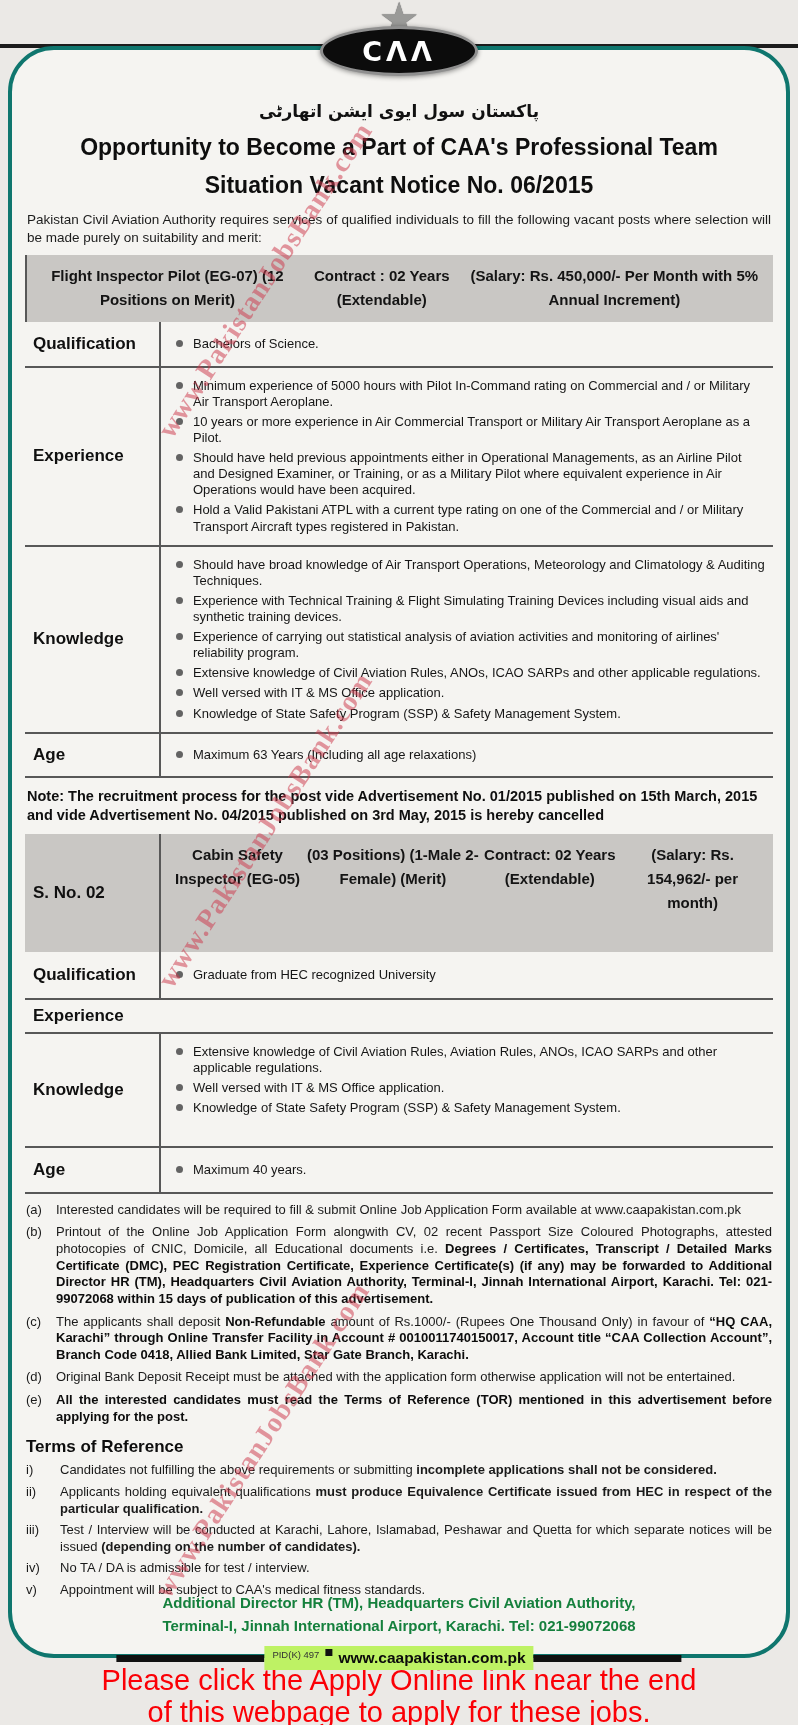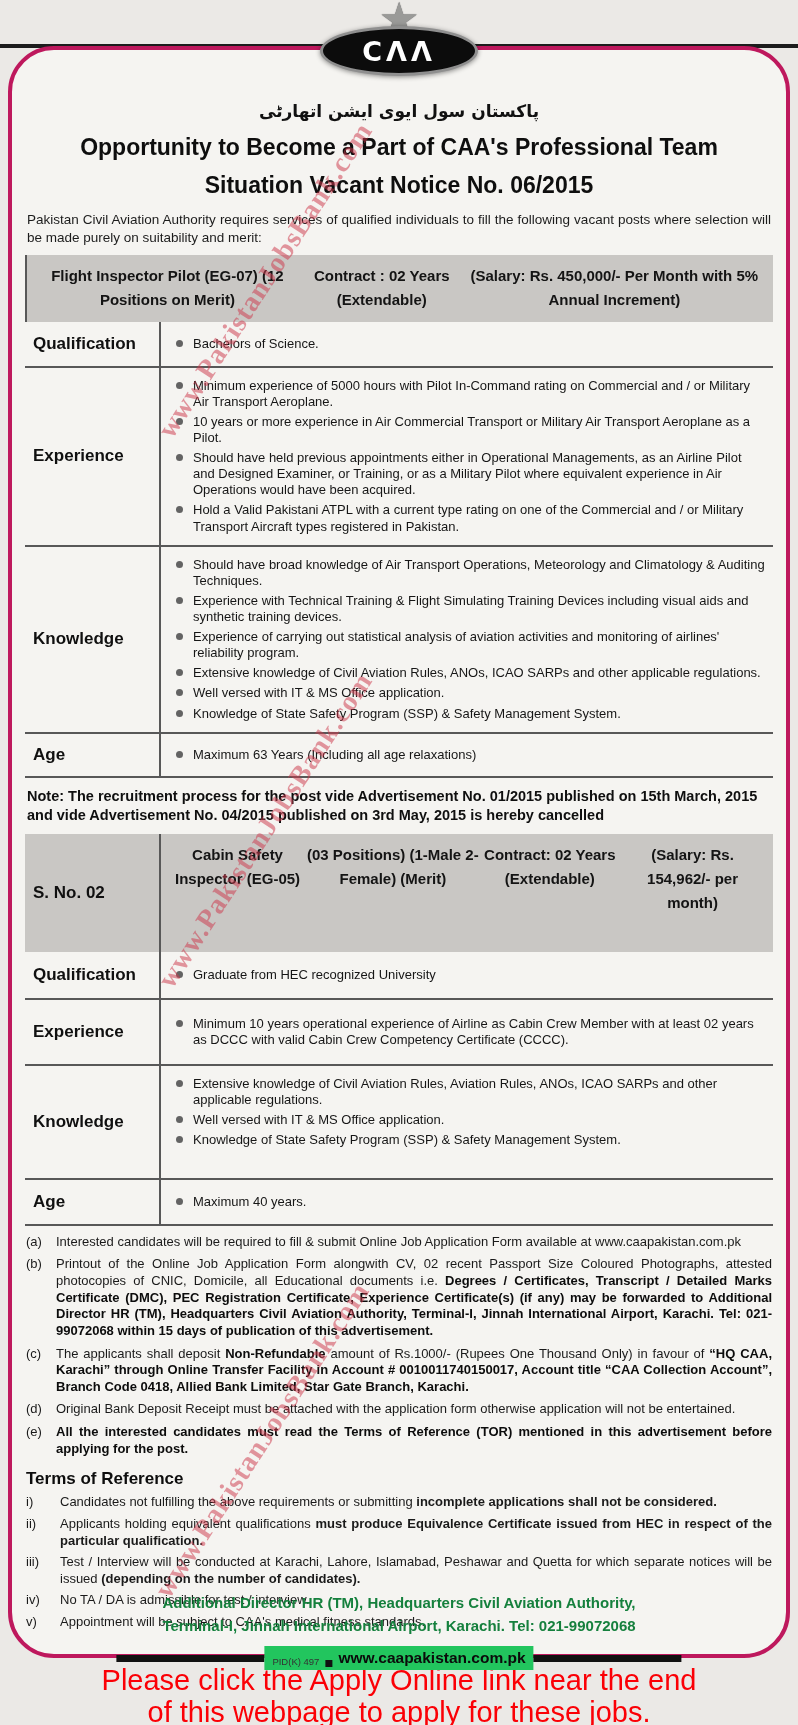--- a/index.html
+++ b/index.html
@@ -4,21 +4,21 @@
 <style>
   * { margin:0; padding:0; box-sizing:border-box; }
   body { background:#d8d8d6; font-family:"Liberation Sans", sans-serif; }
   .page { position:relative; width:798px; height:1725px; margin:0 auto; background:#ebe9e6; overflow:hidden; color:#1a1a1a; }
 
   .star { position:absolute; top:-8px; left:50%; transform:translateX(-50%); font-size:46px; color:#9a9a98; text-shadow:0 0 1px #555; z-index:5; }
   .topline { position:absolute; top:44px; left:0; width:100%; height:4px; background:#1c1c1c; z-index:1; }
   .oval { position:absolute; top:26px; left:50%; transform:translateX(-50%); width:158px; height:50px; background:#0c0c0c; border:3px solid #8f8f8f; border-radius:50%; display:flex; align-items:center; justify-content:center; z-index:6; box-shadow:0 1px 5px rgba(0,0,0,.45); }
   .oval span { color:#fff; font-weight:bold; font-size:27px; letter-spacing:4px; font-family:"DejaVu Sans", sans-serif; }
 
-  .ad { position:absolute; top:46px; left:8px; width:782px; height:1612px; border:4px solid #be185d; border-radius:46px; background:#f5f4f1; overflow:hidden; z-index:2; }
+  .ad { position:absolute; top:46px; left:8px; width:782px; height:1612px; border:4px solid #0f766e; border-radius:46px; background:#f5f4f1; overflow:hidden; z-index:2; }
   .ad-inner { padding:24px 13px 0; }
 
   .urdu { text-align:center; font-size:17px; font-weight:bold; margin-top:27px; font-family:"DejaVu Sans", sans-serif; color:#111; }
   .h1 { text-align:center; font-weight:bold; font-size:23px; margin-top:13px; color:#0e0e0e; }
   .h2 { text-align:center; font-weight:bold; font-size:23px; margin-top:11px; color:#0e0e0e; }
   .intro { font-size:13.5px; line-height:1.3; text-align:justify; margin:12px 2px 9px; color:#1c1c1c; }
 
   .jt { border-bottom:2px solid #585858; margin-top:6px; }
   .trow { display:flex; border-top:2px solid #585858; }
   .trow.thead { border-top:none; background:#c9c7c4; }
@@ -41,21 +41,21 @@
 
   .torh { font-weight:bold; font-size:17px; margin:12px 1px 2px; color:#0d0d0d; }
   .titem { display:flex; margin:5px 1px 0; }
   .tlbl { width:34px; flex:none; font-size:13px; }
   .ttxt { flex:1; font-size:13px; line-height:1.28; text-align:justify; }
 
   .adfoot { position:absolute; left:0; right:0; bottom:17px; text-align:center; font-weight:bold; font-size:15px; line-height:1.5; color:#15803d; }
 
   .pidstrip { position:absolute; top:1646px; left:50%; transform:translateX(-50%); display:flex; align-items:center; z-index:7; }
   .pbar { width:148px; height:7px; background:#111; }
-  .pmid { display:flex; align-items:flex-end; gap:6px; background:#22c55e; padding:3px 8px; }
+  .pmid { display:flex; align-items:flex-start; gap:6px; background:#bef264; padding:3px 8px; }
   .pid { font-size:9.5px; color:#333; white-space:nowrap; }
   .sq { width:7px; height:7px; background:#111; flex:none; }
   .site { font-weight:bold; font-size:15.5px; color:#0b0b0b; white-space:nowrap; }
 
   .apply { position:absolute; top:1664px; left:0; right:0; text-align:center; color:#fb0006; font-size:29px; line-height:1.12; z-index:3; }
 
   .wm { position:absolute; width:470px; text-align:center; font-size:28px; font-weight:bold; letter-spacing:1px; color:rgba(206,58,76,0.52); transform:translate(-50%,-50%) rotate(-57deg); pointer-events:none; z-index:8; font-family:"Liberation Serif", serif; }
   .wm1 { left:265px; top:280px; }
   .wm2 { left:265px; top:830px; }
   .wm3 { left:262px; top:1440px; }
@@ -173,26 +173,20 @@
           <div class="tlabel">Qualification</div>
           <div class="tbody vc mh46">
             <div class="bullet">
                 <span class="dot"></span>
                 <span class="btxt">Graduate from HEC recognized University</span>
               </div>
           </div>
         </div>
         <div class="trow">
           <div class="tlabel">Experience</div>
-          <div class="tbody vc mh64">
-            <div class="bullet">
-                <span class="dot"></span>
-                <span class="btxt">Minimum 10 years operational experience of Airline as Cabin Crew Member with at least 02 years as DCCC with valid Cabin Crew Competency Certificate (CCCC).</span>
-              </div>
-          </div>
         </div>
         <div class="trow">
           <div class="tlabel">Knowledge</div>
           <div class="tbody mh112">
             <div class="bullet">
                 <span class="dot"></span>
                 <span class="btxt">Extensive knowledge of Civil Aviation Rules, Aviation Rules, ANOs, ICAO SARPs and other applicable regulations.</span>
               </div>
             <div class="bullet">
                 <span class="dot"></span>

